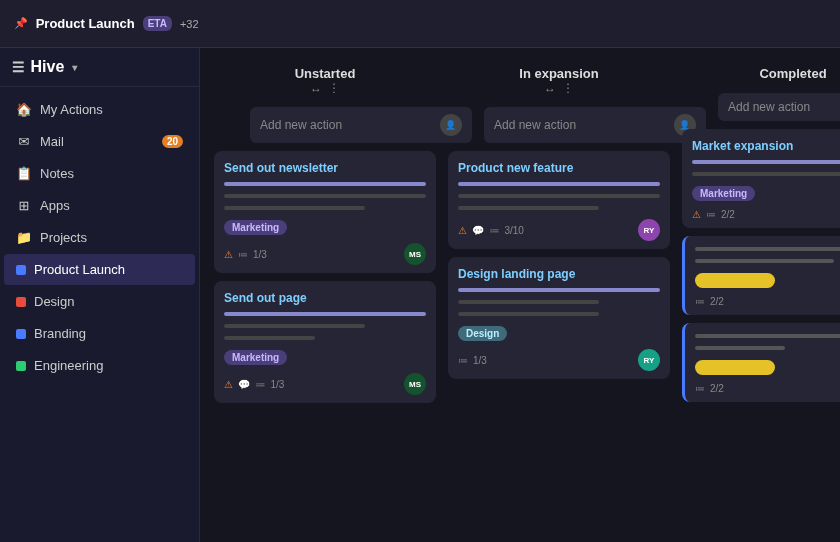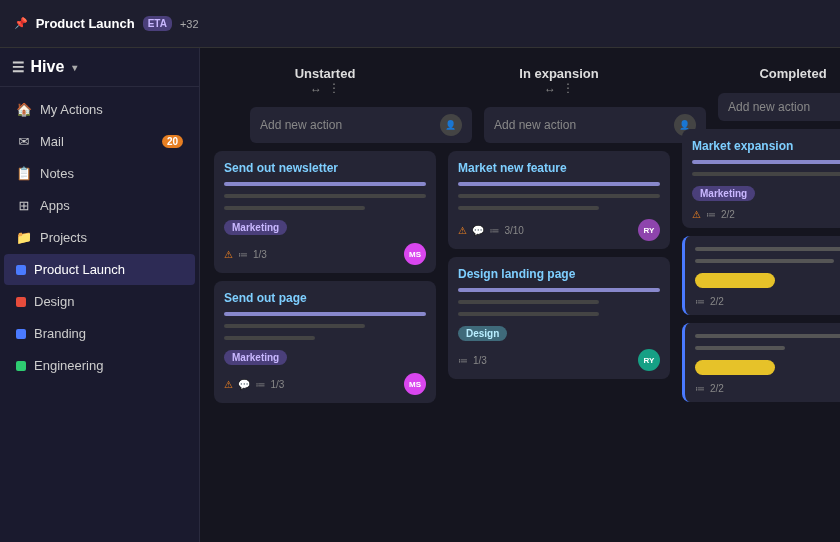--- a/index.html
+++ b/index.html
@@ -237,21 +237,21 @@
       width: 22px;
       height: 22px;
       border-radius: 50%;
       font-size: 8px;
       font-weight: 700;
       display: flex;
       align-items: center;
       justify-content: center;
       flex-shrink: 0;
     }
-    .av-green { background: #d946ef; color: #fff; }
+    .av-green { background: #14532d; color: #fff; }
     .av-purple { background: #8e44ad; color: #fff; }
     .av-teal { background: #16a085; color: #fff; }
     .left-border-blue {
       border-left: 3px solid #4a7aff;
     }
     
     ::-webkit-scrollbar { width: 4px; height: 4px; }
     ::-webkit-scrollbar-track { background: transparent; }
     ::-webkit-scrollbar-thumb { background: #444; border-radius: 2px; }
   </style>
@@ -372,21 +372,21 @@
             <span>↔</span>
             <span>⋮</span>
           </div>
         </div>
         <button class="add-action-btn">
           <span>Add new action</span>
           <div class="user-avatar-placeholder">👤</div>
         </button>
 
         <div class="kanban-card">
-          <div class="card-title">Market new feature</div>
+          <div class="card-title">Product new feature</div>
           <div class="card-bar full bright"></div>
           <div class="card-bar full" style="background:#444"></div>
           <div class="card-bar medium" style="background:#444"></div>
           <div class="card-footer">
             <div class="card-meta">
               <span style="color:#e67e22;">⚠</span>
               <span>💬</span>
               <span>≔</span>
               <span>3/10</span>
             </div>

